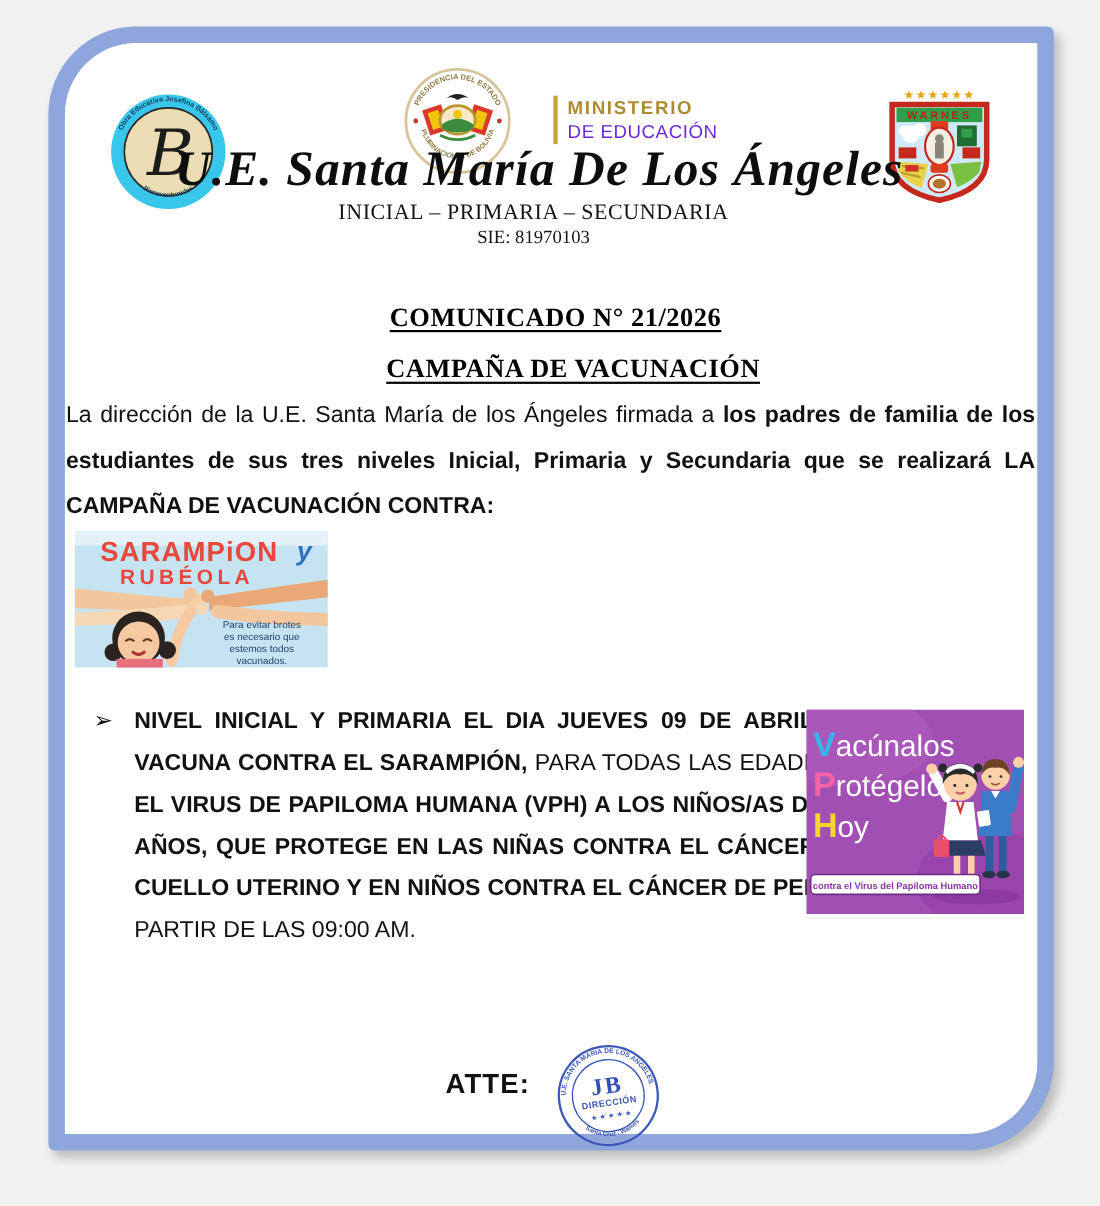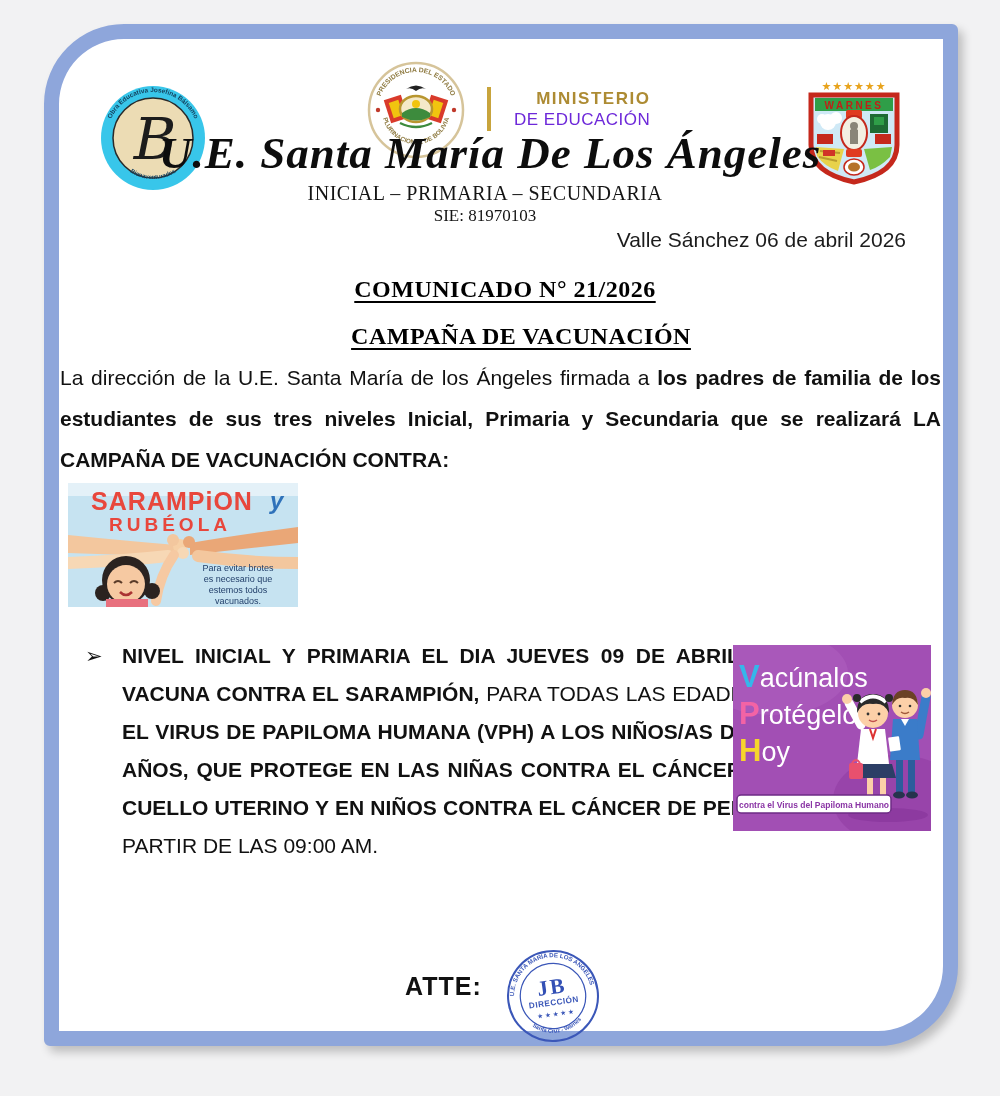--- a/index.html
+++ b/index.html
@@ -11,21 +11,21 @@
   .frame{
     position:absolute;left:44px;top:24px;width:884px;height:992px;
     background:#fff;border:15px solid #8ea6db;
     border-radius:80px 6px 80px 6px;
     box-shadow:5px 6px 10px rgba(0,0,0,.22);
   }
   .frame > *{position:absolute;}
   
   .badge-left{left:41px;top:46px;width:106px;height:106px;}
   .ministry-seal{left:308px;top:22px;width:98px;height:98px;}
-  .ministry-word{left:428px;top:48px;display:flex;align-items:center;gap:23px;text-align:right;}
+  .ministry-word{left:444px;top:48px;display:flex;align-items:center;gap:9px;}
   .mbar{width:4px;height:44px;background:#c8a43c;}
   .m1{font-size:17px;font-weight:bold;color:#ad8b33;letter-spacing:1.5px;line-height:21px;}
   .m2{font-size:17px;font-weight:normal;color:#6d28d9;letter-spacing:.5px;line-height:21px;}
   .warnes{left:745px;top:38px;width:100px;height:108px;}
   .school-name{
     left:100px;top:88px;width:740px;text-align:left;
     font-family:Liberation Serif, serif;font-style:italic;font-weight:bold;
     font-size:45px;color:#0d0d0d;letter-spacing:1px;
   }
   .levels{left:0;top:143px;width:852px;text-align:center;
@@ -127,21 +127,20 @@
     <path d="M16,74 L36,76 M15,80 L33,84" stroke="#b99c2e" stroke-width="2"></path>
     <path d="M60,72 L88,70 L86,80 Q76,90 66,93 Z" fill="#7ac043"></path>
     <rect x="19" y="73" width="12" height="6" fill="#d13327"></rect>
     <ellipse cx="50" cy="90" rx="10" ry="8" fill="#fff" stroke="#c5281c" stroke-width="1.5"></ellipse>
     <ellipse cx="50" cy="90" rx="6" ry="4.5" fill="#b5722a"></ellipse>
   </svg>
 
   <div class="school-name">U.E. Santa María De Los Ángeles</div>
   <div class="levels">INICIAL – PRIMARIA – SECUNDARIA</div>
   <div class="sie">SIE: 81970103</div>
-  <div class="date">Valle Sánchez 06 de abril 2026</div>
 
   <div class="title t1"><span>COMUNICADO N° 21/2026</span></div>
   <div class="title t2"><span>CAMPAÑA DE VACUNACIÓN</span></div>
 
   <p class="intro"><span>La dirección de la U.E. Santa María de los Ángeles firmada a </span><b>los padres de familia de los estudiantes de sus tres niveles Inicial, Primaria y Secundaria que se realizará LA CAMPAÑA DE VACUNACIÓN CONTRA:</b></p>
 
   <svg class="poster-srp" viewBox="0 0 230 124">
     <rect width="230" height="124" fill="#c6e3f1"></rect>
     <rect width="230" height="13" fill="#e4f1f8"></rect>
     <text x="104" y="27" text-anchor="middle" font-size="25" font-weight="bold" fill="#e8473c" letter-spacing="1">SARAMPiON</text>

